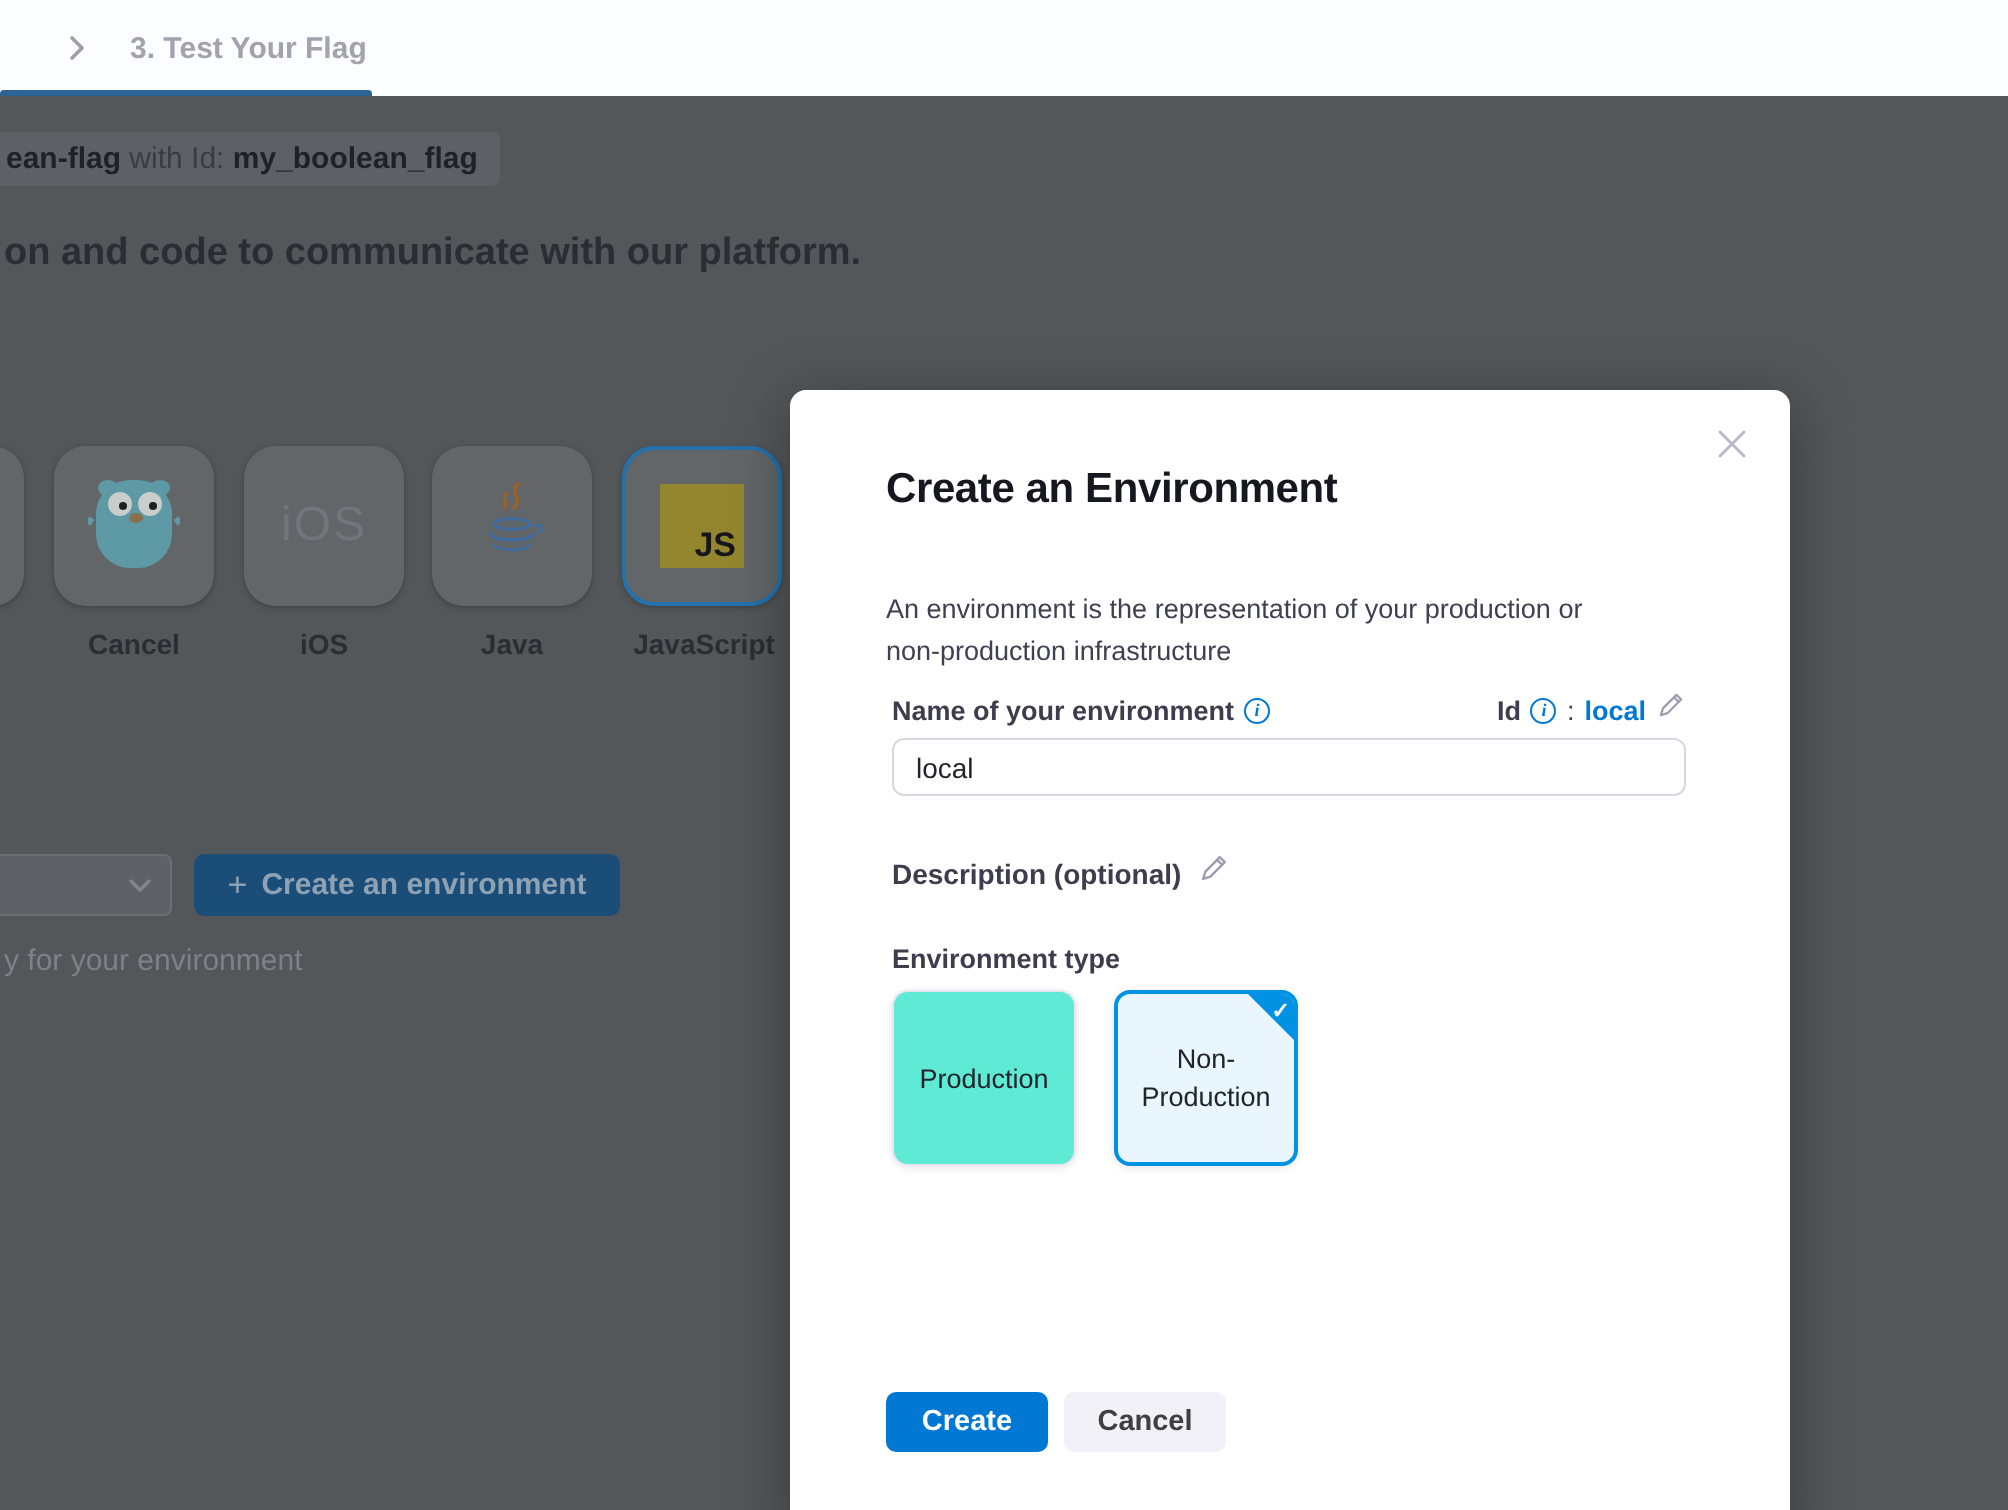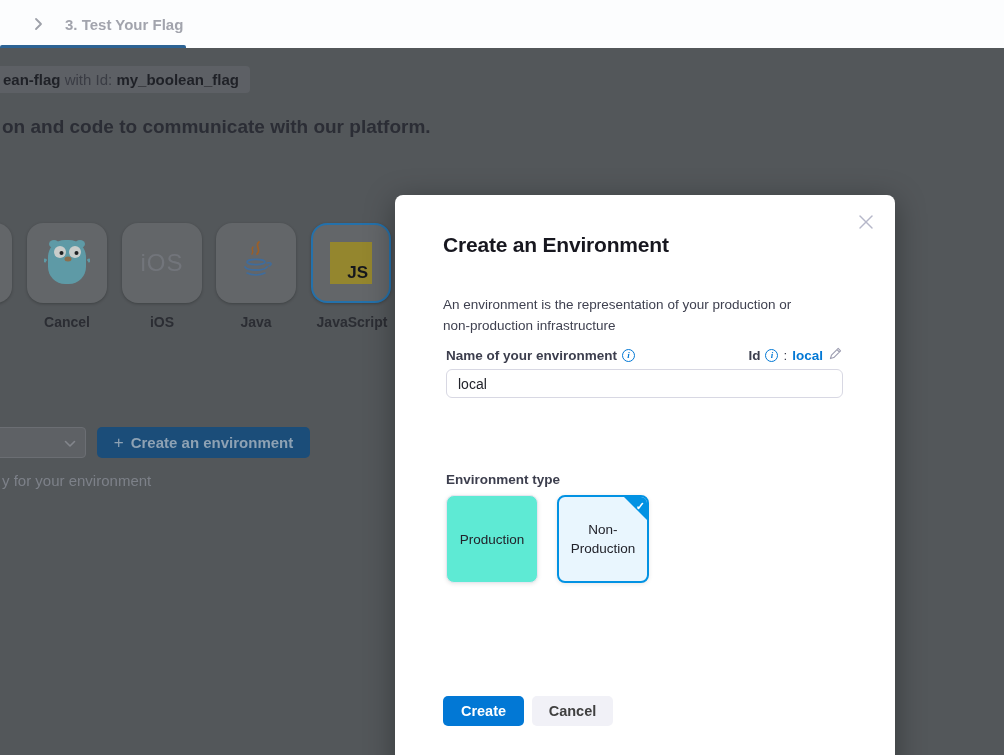--- a/index.html
+++ b/index.html
@@ -277,20 +277,28 @@
       <span>
         <svg width="15" height="15" viewBox="0 0 16 16">
           <path d="M2.6 13.4 l1.1-3.6 7.2-7.2 2.5 2.5 -7.2 7.2 -3.6 1.1z M9.6 3.9 l2.5 2.5" fill="none" stroke="#9c9db0" stroke-width="1.2" stroke-linejoin="round"></path>
         </svg>
       </span>
     </div>
   </div>
 
   <input class="name-input" type="text" value="local" style="">
 
+  <div class="desc-label-row">
+    <span class="desc-label">Description (optional)</span>
+    <span>
+      <svg width="16" height="16" viewBox="0 0 16 16">
+        <path d="M2.6 13.4 l1.1-3.6 7.2-7.2 2.5 2.5 -7.2 7.2 -3.6 1.1z M9.6 3.9 l2.5 2.5" fill="none" stroke="#9c9db0" stroke-width="1.2" stroke-linejoin="round"></path>
+      </svg>
+    </span>
+  </div>
 
   <div class="envtype-label">Environment type</div>
 
   <div class="type-card production">
     <span>Production</span>
   </div>
 
   <div class="type-card nonproduction">
     <span style="width:70px;">Non-Production</span>
     <div class="corner-check">

